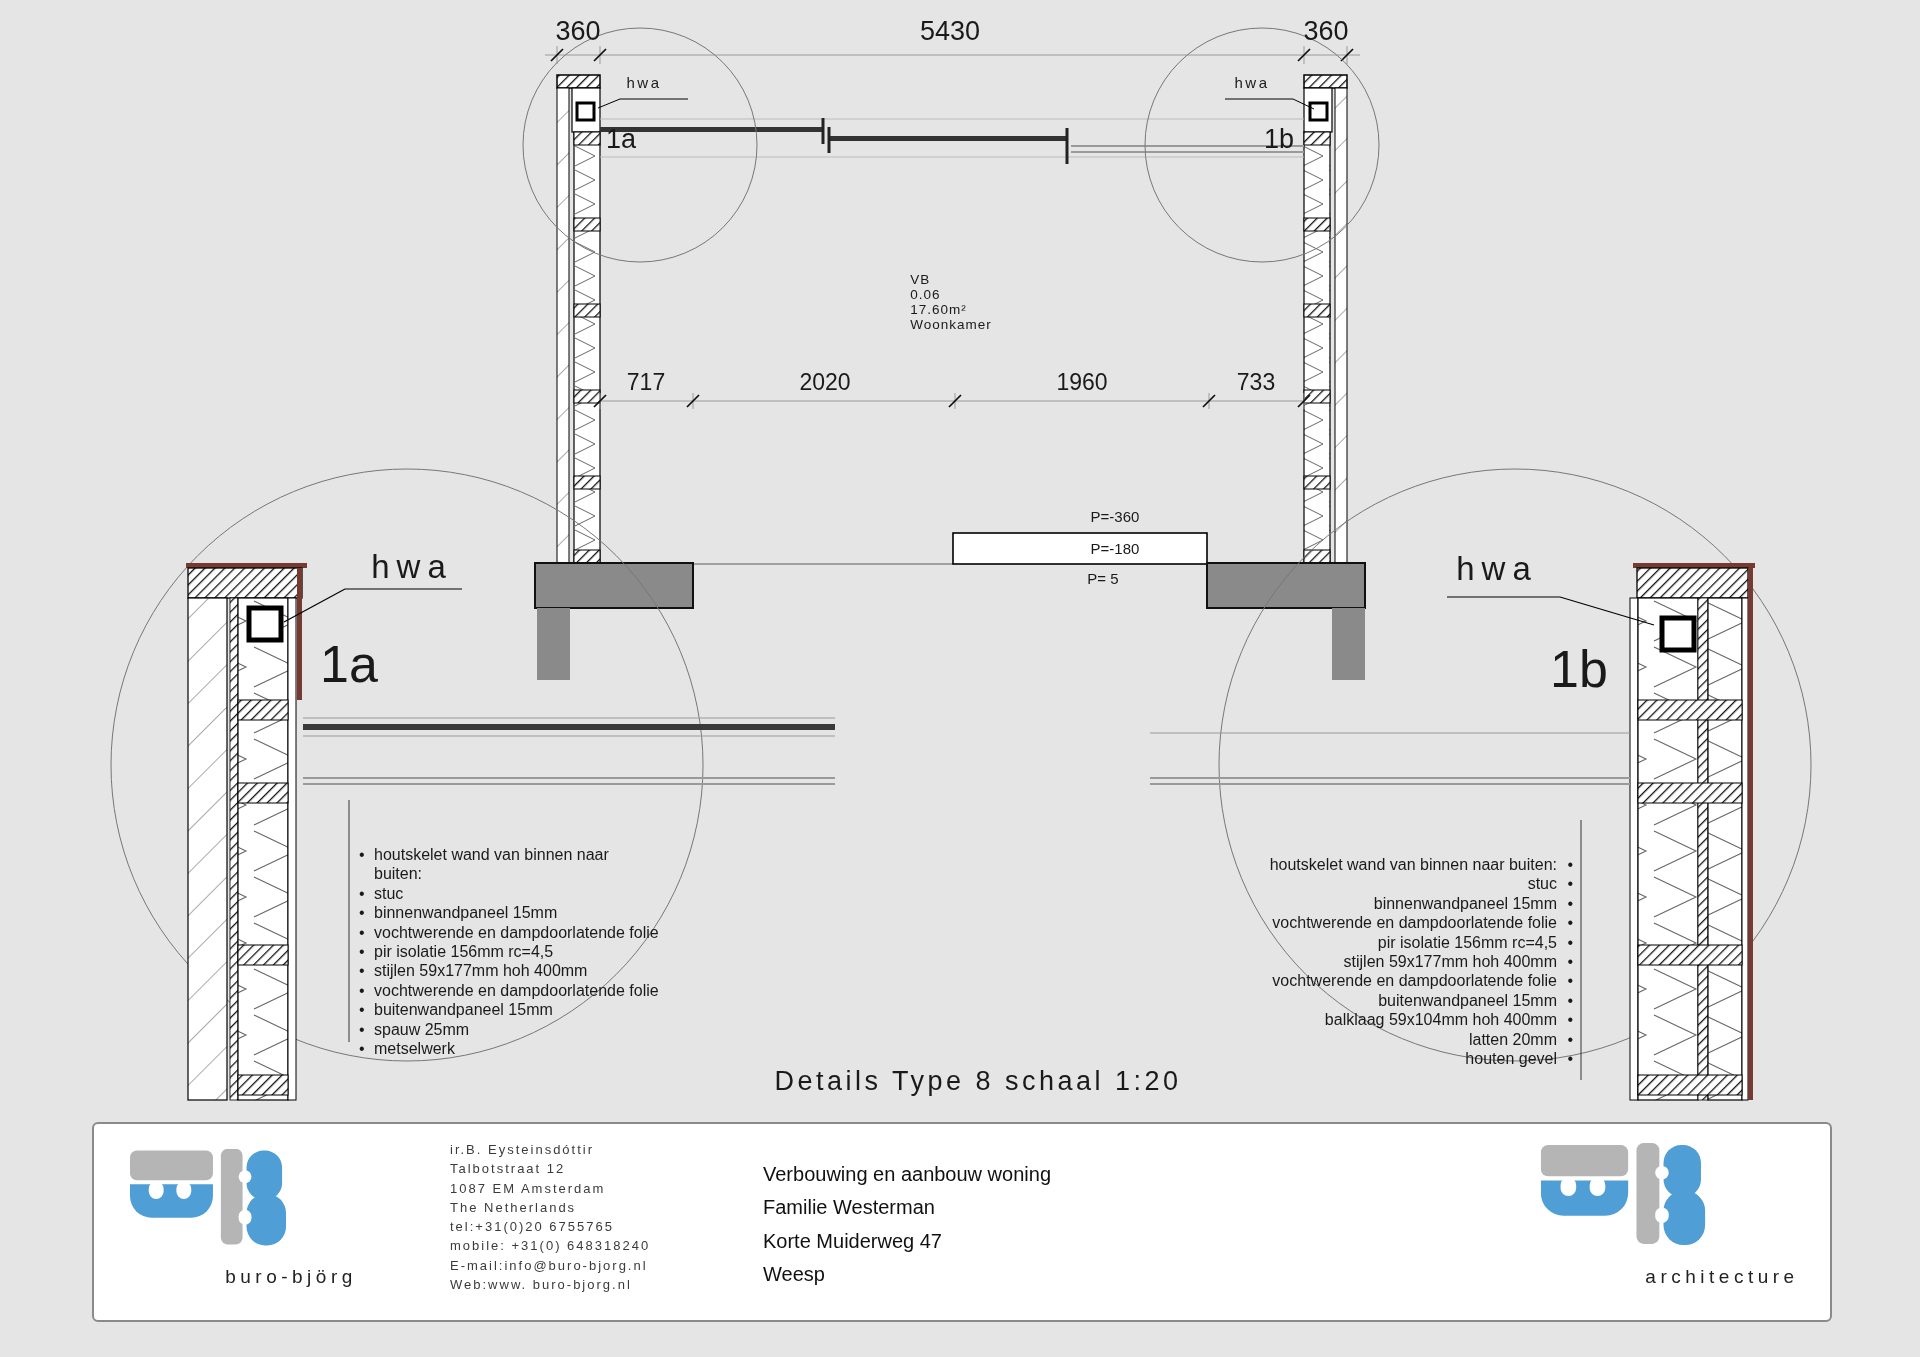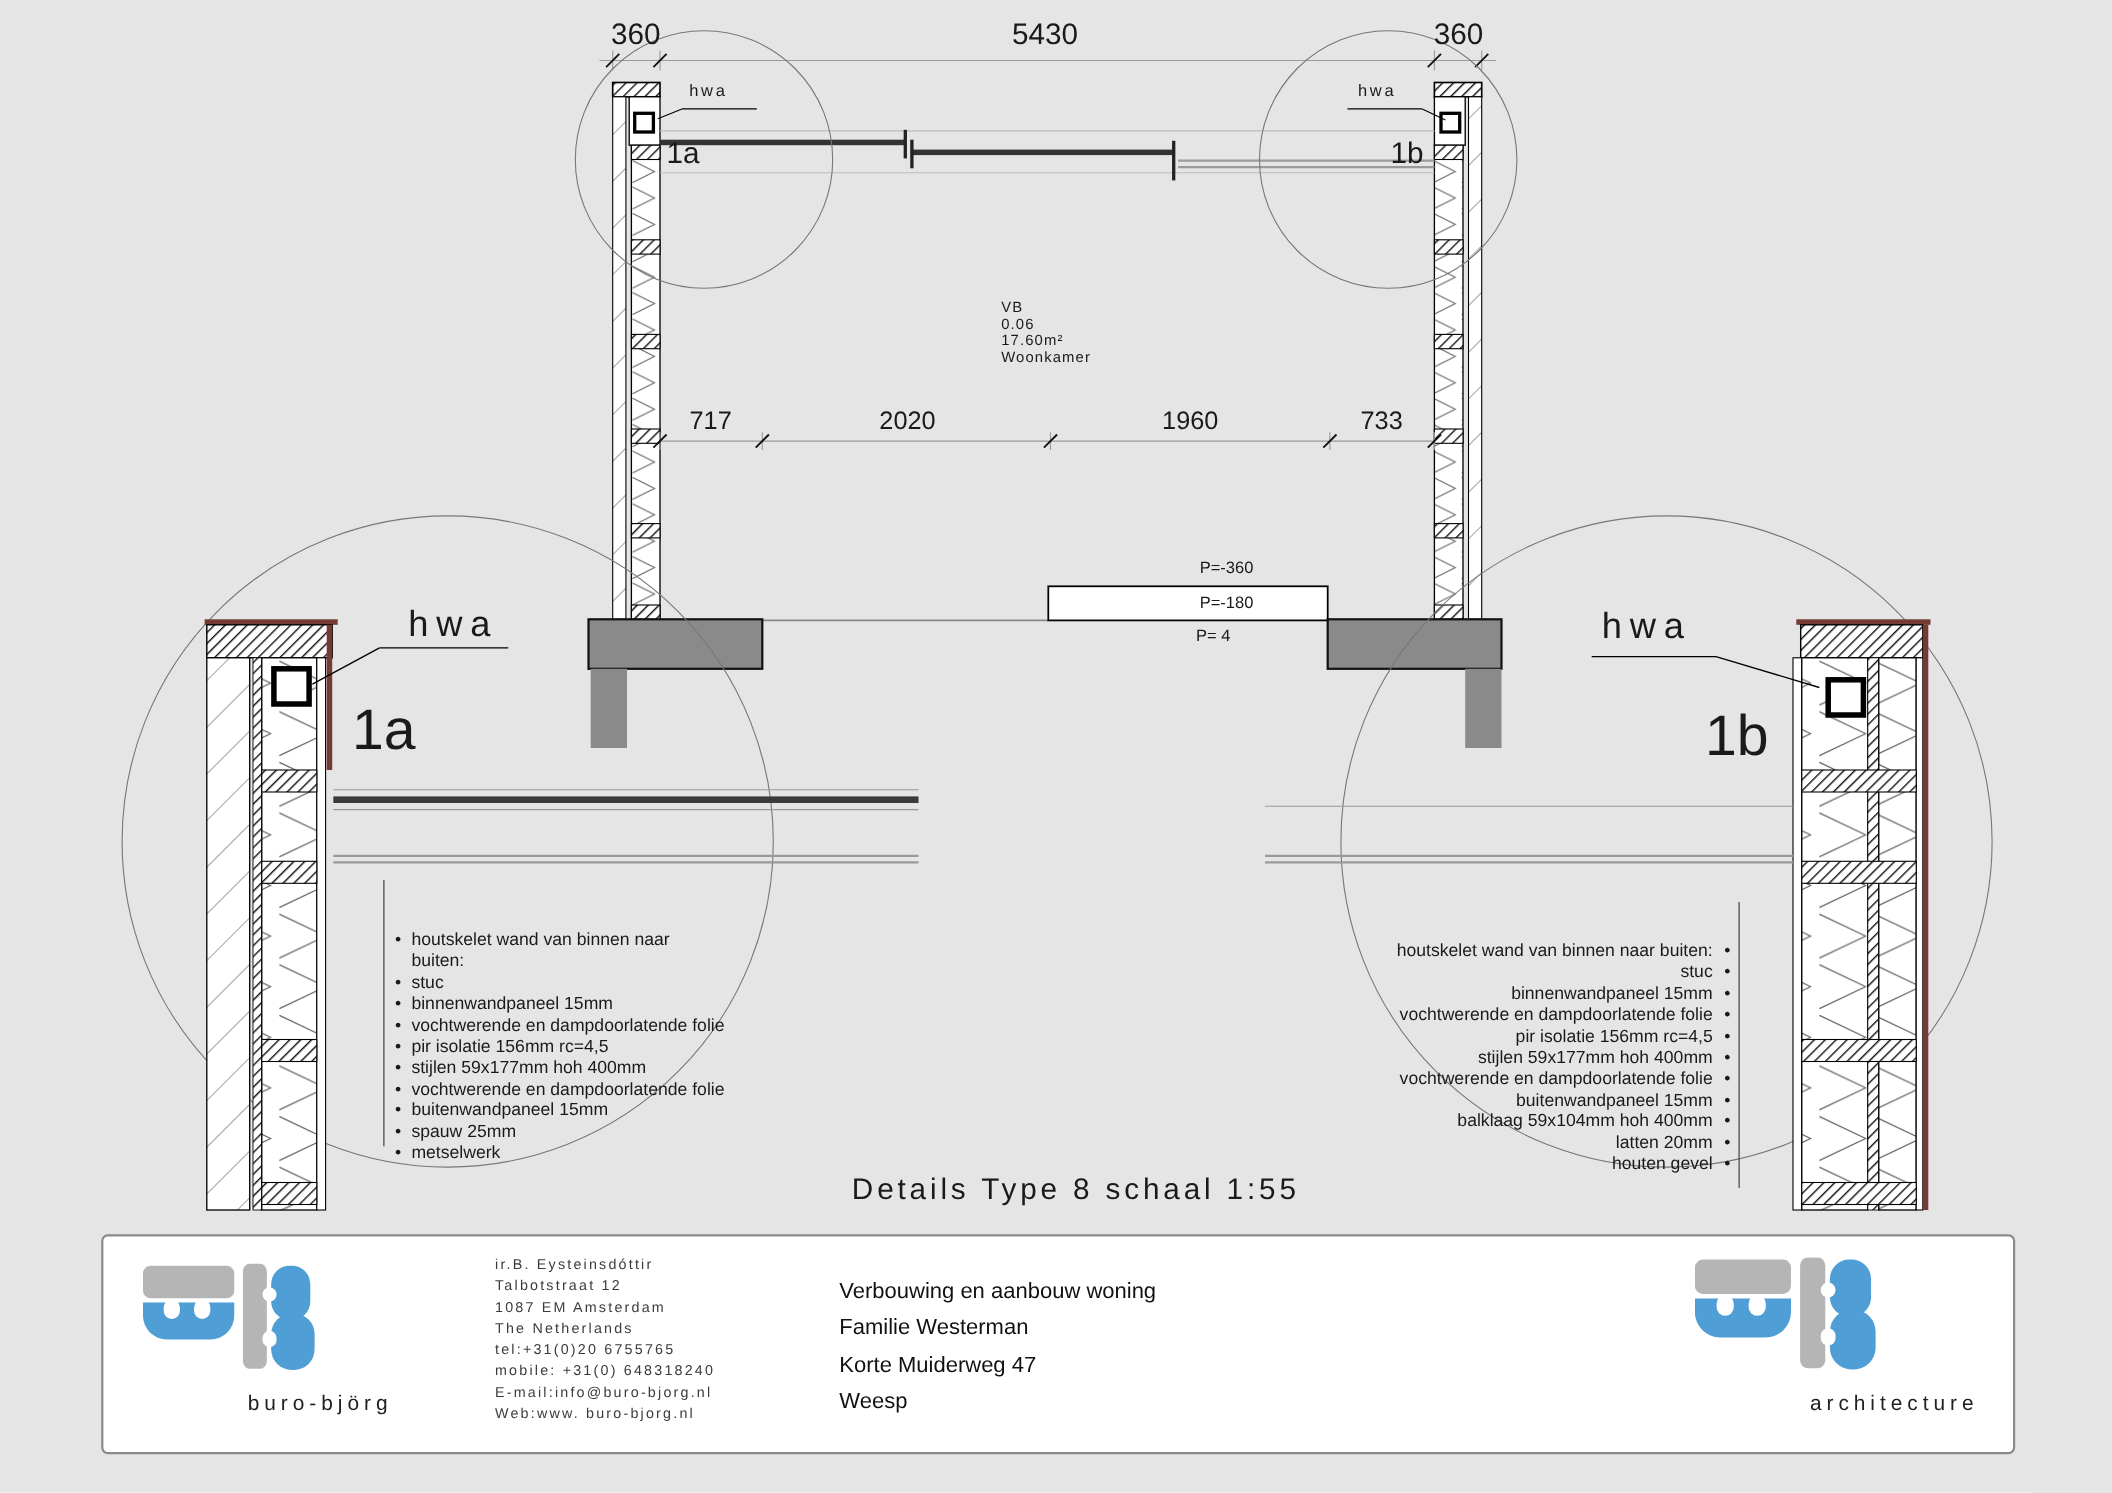--- a/index.html
+++ b/index.html
@@ -237,21 +237,21 @@
     <div>Woonkamer</div>
   </div>
 
   <div class="abs ctr dimmid" style="left:646px;top:369px;">717</div>
   <div class="abs ctr dimmid" style="left:825px;top:369px;">2020</div>
   <div class="abs ctr dimmid" style="left:1082px;top:369px;">1960</div>
   <div class="abs ctr dimmid" style="left:1256px;top:369px;">733</div>
 
   <div class="abs ctr lvl" style="left:1115px;top:508px;">P=-360</div>
   <div class="abs ctr lvl" style="left:1115px;top:540px;">P=-180</div>
-  <div class="abs ctr lvl" style="left:1103px;top:570px;">P= 4</div>
+  <div class="abs ctr lvl" style="left:1103px;top:570px;">P= 5</div>
 
 
   <div class="abs ctr hwa-big" style="left:412px;top:548px;">hwa</div>
   <div class="abs tag-big" style="left:320px;top:634px;">1a</div>
   <ul class="abs layers layers-left" style="left:359px;top:845px;width:300px;">
     <li>houtskelet wand van binnen naar buiten:</li>
     <li>stuc</li>
     <li>binnenwandpaneel 15mm</li>
     <li>vochtwerende en dampdoorlatende folie</li>
     <li>pir isolatie 156mm rc=4,5</li>
@@ -271,21 +271,21 @@
     <li>vochtwerende en dampdoorlatende folie</li>
     <li>pir isolatie 156mm rc=4,5</li>
     <li>stijlen 59x177mm hoh 400mm</li>
     <li>vochtwerende en dampdoorlatende folie</li>
     <li>buitenwandpaneel 15mm</li>
     <li>balklaag 59x104mm hoh 400mm</li>
     <li>latten 20mm</li>
     <li>houten gevel</li>
   </ul>
 
-  <div class="abs ctr sheet-title" style="left:978px;top:1066px;">Details Type 8 schaal 1:55</div>
+  <div class="abs ctr sheet-title" style="left:978px;top:1066px;">Details Type 8 schaal 1:20</div>
 
   <div class="abs tblock" style="left:92px;top:1122px;width:1736px;height:196px;"></div>
 
   <svg class="abs" style="left:130px;top:1148px;" width="158" height="100" viewBox="0 0 160 100">
     <use href="#wbLogo" xlink:href="#wbLogo"></use>
   </svg>
   <div class="abs ctr brand" style="left:291px;top:1266px;">buro-björg</div>
 
   <svg class="abs" style="left:1540px;top:1143px;" width="168" height="104" viewBox="0 0 160 100">
     <use href="#wbLogo" xlink:href="#wbLogo"></use>

